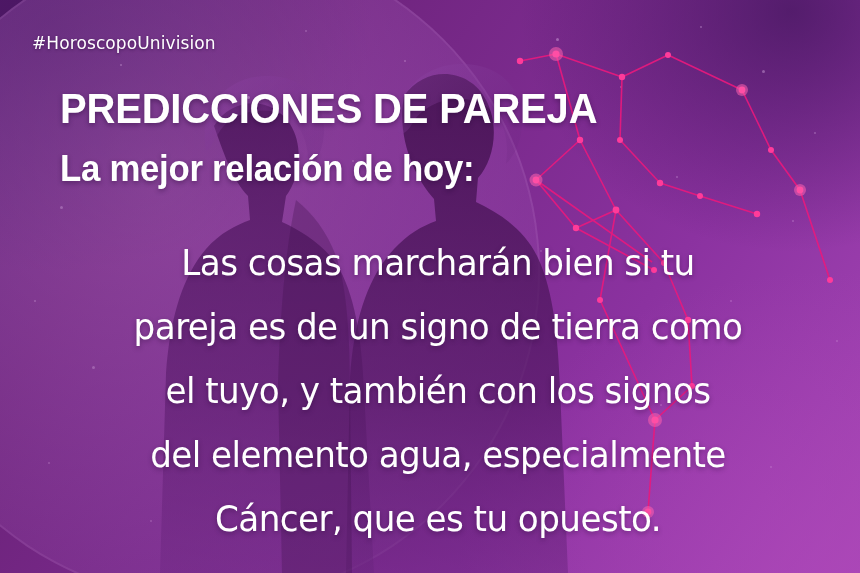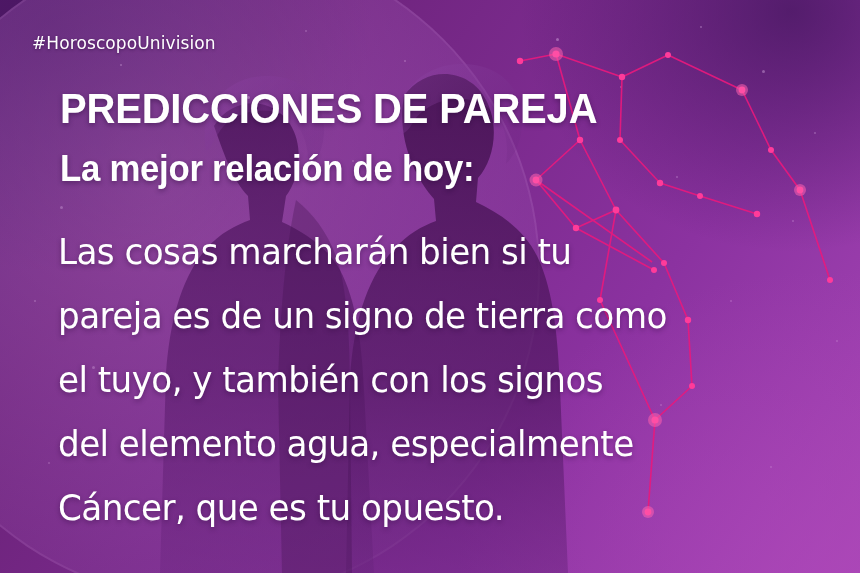--- a/index.html
+++ b/index.html
@@ -81,22 +81,23 @@
   .subhead{
     position:absolute;left:60px;top:148px;
     font-family:"Liberation Sans", sans-serif;
     font-size:37px;font-weight:700;color:#FFFFFF;
     letter-spacing:-.3px;
     transform:scaleX(.94);transform-origin:left center;
     text-shadow:0 2px 5px rgba(40,8,55,.45);
     white-space:nowrap;
   }
   .body-block{
-    position:absolute;left:58px;top:220px;
+    position:absolute;left:58px;top:231px;
     width:800px;
+    text-align:center;
   }
   .body-line{
     font-family:"DejaVu Sans", sans-serif;
     font-size:36px;font-weight:400;color:#FFFFFF;
     line-height:64px;
     letter-spacing:-.6px;
     transform:scaleX(.95);transform-origin:left center;
     text-shadow:0 2px 5px rgba(40,8,55,.40);
     white-space:nowrap;
   }

